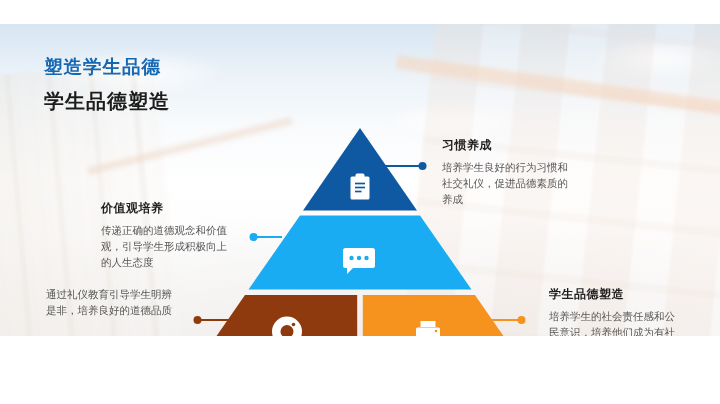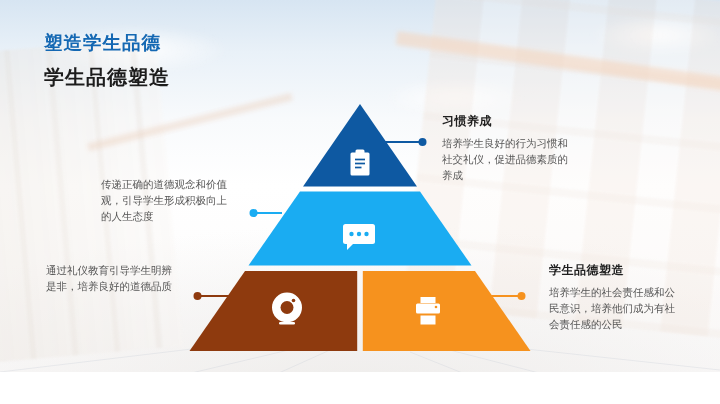--- a/index.html
+++ b/index.html
@@ -3,24 +3,25 @@
 <meta charset="utf-8">
 <style>
   :root{
     --title:#1468b3;
     --heading:#1f1f1f;
     --body:#555555;
   }
   *{box-sizing:border-box;margin:0;padding:0;}
   html,body{width:720px;height:404px;}
   body{font-family:"Liberation Sans","DejaVu Sans",sans-serif;overflow:hidden;}
-  .slide{position:relative;width:720px;height:372px;overflow:hidden;
+  .slide{position:relative;width:720px;height:312px;overflow:hidden;
     background:
       radial-gradient(140% 90% at 50% 110%, rgba(236,234,232,.9) 0%, rgba(250,250,250,0) 55%),
       linear-gradient(180deg,#d7e5f2 0%,#e9f1f8 14%,#f8fafc 32%,#ffffff 50%,#fbfafa 100%);
+    margin-top: 24px;
   }
   
   .bg{position:absolute;inset:0;pointer-events:none;}
   .cloud{position:absolute;background:radial-gradient(closest-side, rgba(255,255,255,.95), rgba(255,255,255,0));filter:blur(4px);}
   .cloud1{left:40px;top:26px;width:190px;height:48px;}
   .cloud2{left:380px;top:78px;width:150px;height:40px;}
   .cloud3{left:590px;top:14px;width:140px;height:42px;}
   .bldg{position:absolute;filter:blur(1px);}
   .bldg-left{left:-25px;top:45px;width:195px;height:310px;transform:rotate(-5deg);opacity:.55;
     background:
@@ -126,20 +127,21 @@
       <circle cx="8" cy="-4" r="1.3" fill="#f6921e"></circle>
       <rect x="-7.5" y="4.5" width="15" height="9" fill="#ffffff"></rect>
     </g>
   </svg>
 
   <div class="callout co-habit">
     <h3>习惯养成</h3>
     <p>培养学生良好的行为习惯和社交礼仪，促进品德素质的养成</p>
   </div>
   <div class="callout co-values">
+    <h3>价值观培养</h3>
     <p>传递正确的道德观念和价值观，引导学生形成积极向上的人生态度</p>
   </div>
   <div class="callout co-moral">
     <p>通过礼仪教育引导学生明辨是非，培养良好的道德品质</p>
   </div>
   <div class="callout co-social">
     <h3>学生品德塑造</h3>
     <p>培养学生的社会责任感和公民意识，培养他们成为有社会责任感的公民</p>
   </div>
 

